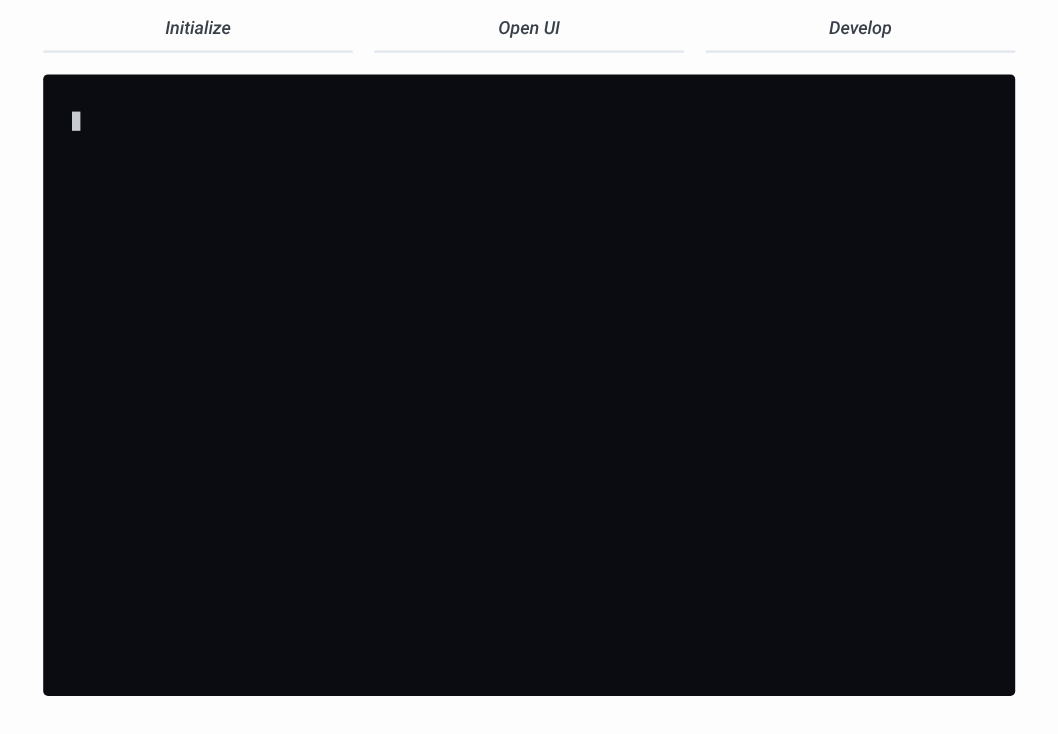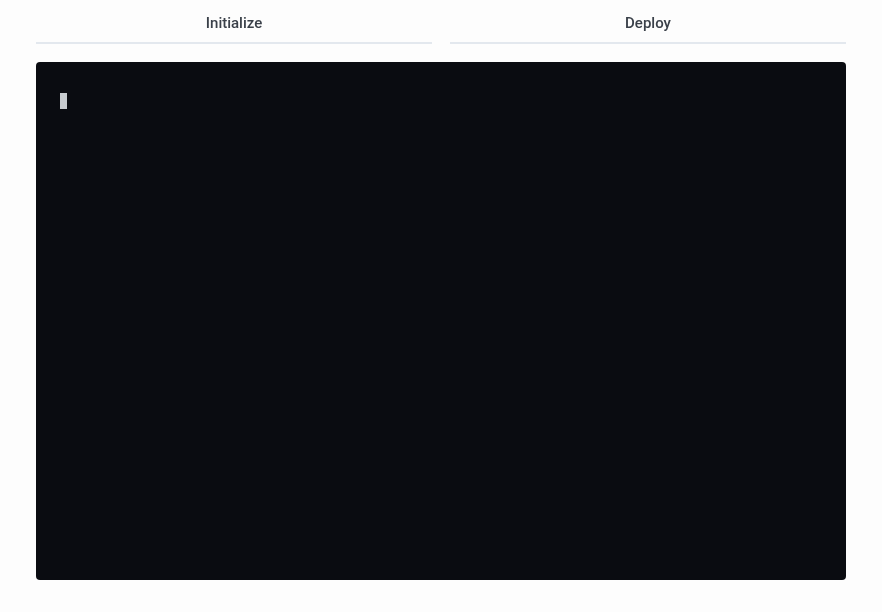--- a/index.html
+++ b/index.html
@@ -11,20 +11,21 @@
       width: 882px;
       height: 612px;
       font-family: -apple-system, BlinkMacSystemFont, "Segoe UI", Roboto, Helvetica, Arial, sans-serif;
       background: #fdfdfd;
       overflow: hidden;
     }
     .tabs {
       display: flex;
       padding: 0 36px;
       gap: 18px;
+      font-style: italic;
     }
     .tab {
       flex: 1;
       text-align: center;
       padding: 14px 0 10px 0;
       font-size: 15px;
       font-weight: 500;
       color: #3a4049;
       border-bottom: 2px solid #e3e8ee;
       cursor: pointer;
@@ -50,21 +51,24 @@
     }
   </style>
 </head>
 <body>
 
 <div class="tabs">
   <div class="tab">
     <span>Initialize</span>
   </div>
   <div class="tab">
-    <span>Deploy</span>
+    <span>Open UI</span>
+  </div>
+  <div class="tab">
+    <span>Develop</span>
   </div>
 </div>
 
 <div class="terminal-container">
   <div class="terminal">
     <span></span><span class="cursor"></span>
   </div>
 </div>
 
 </body></html>

